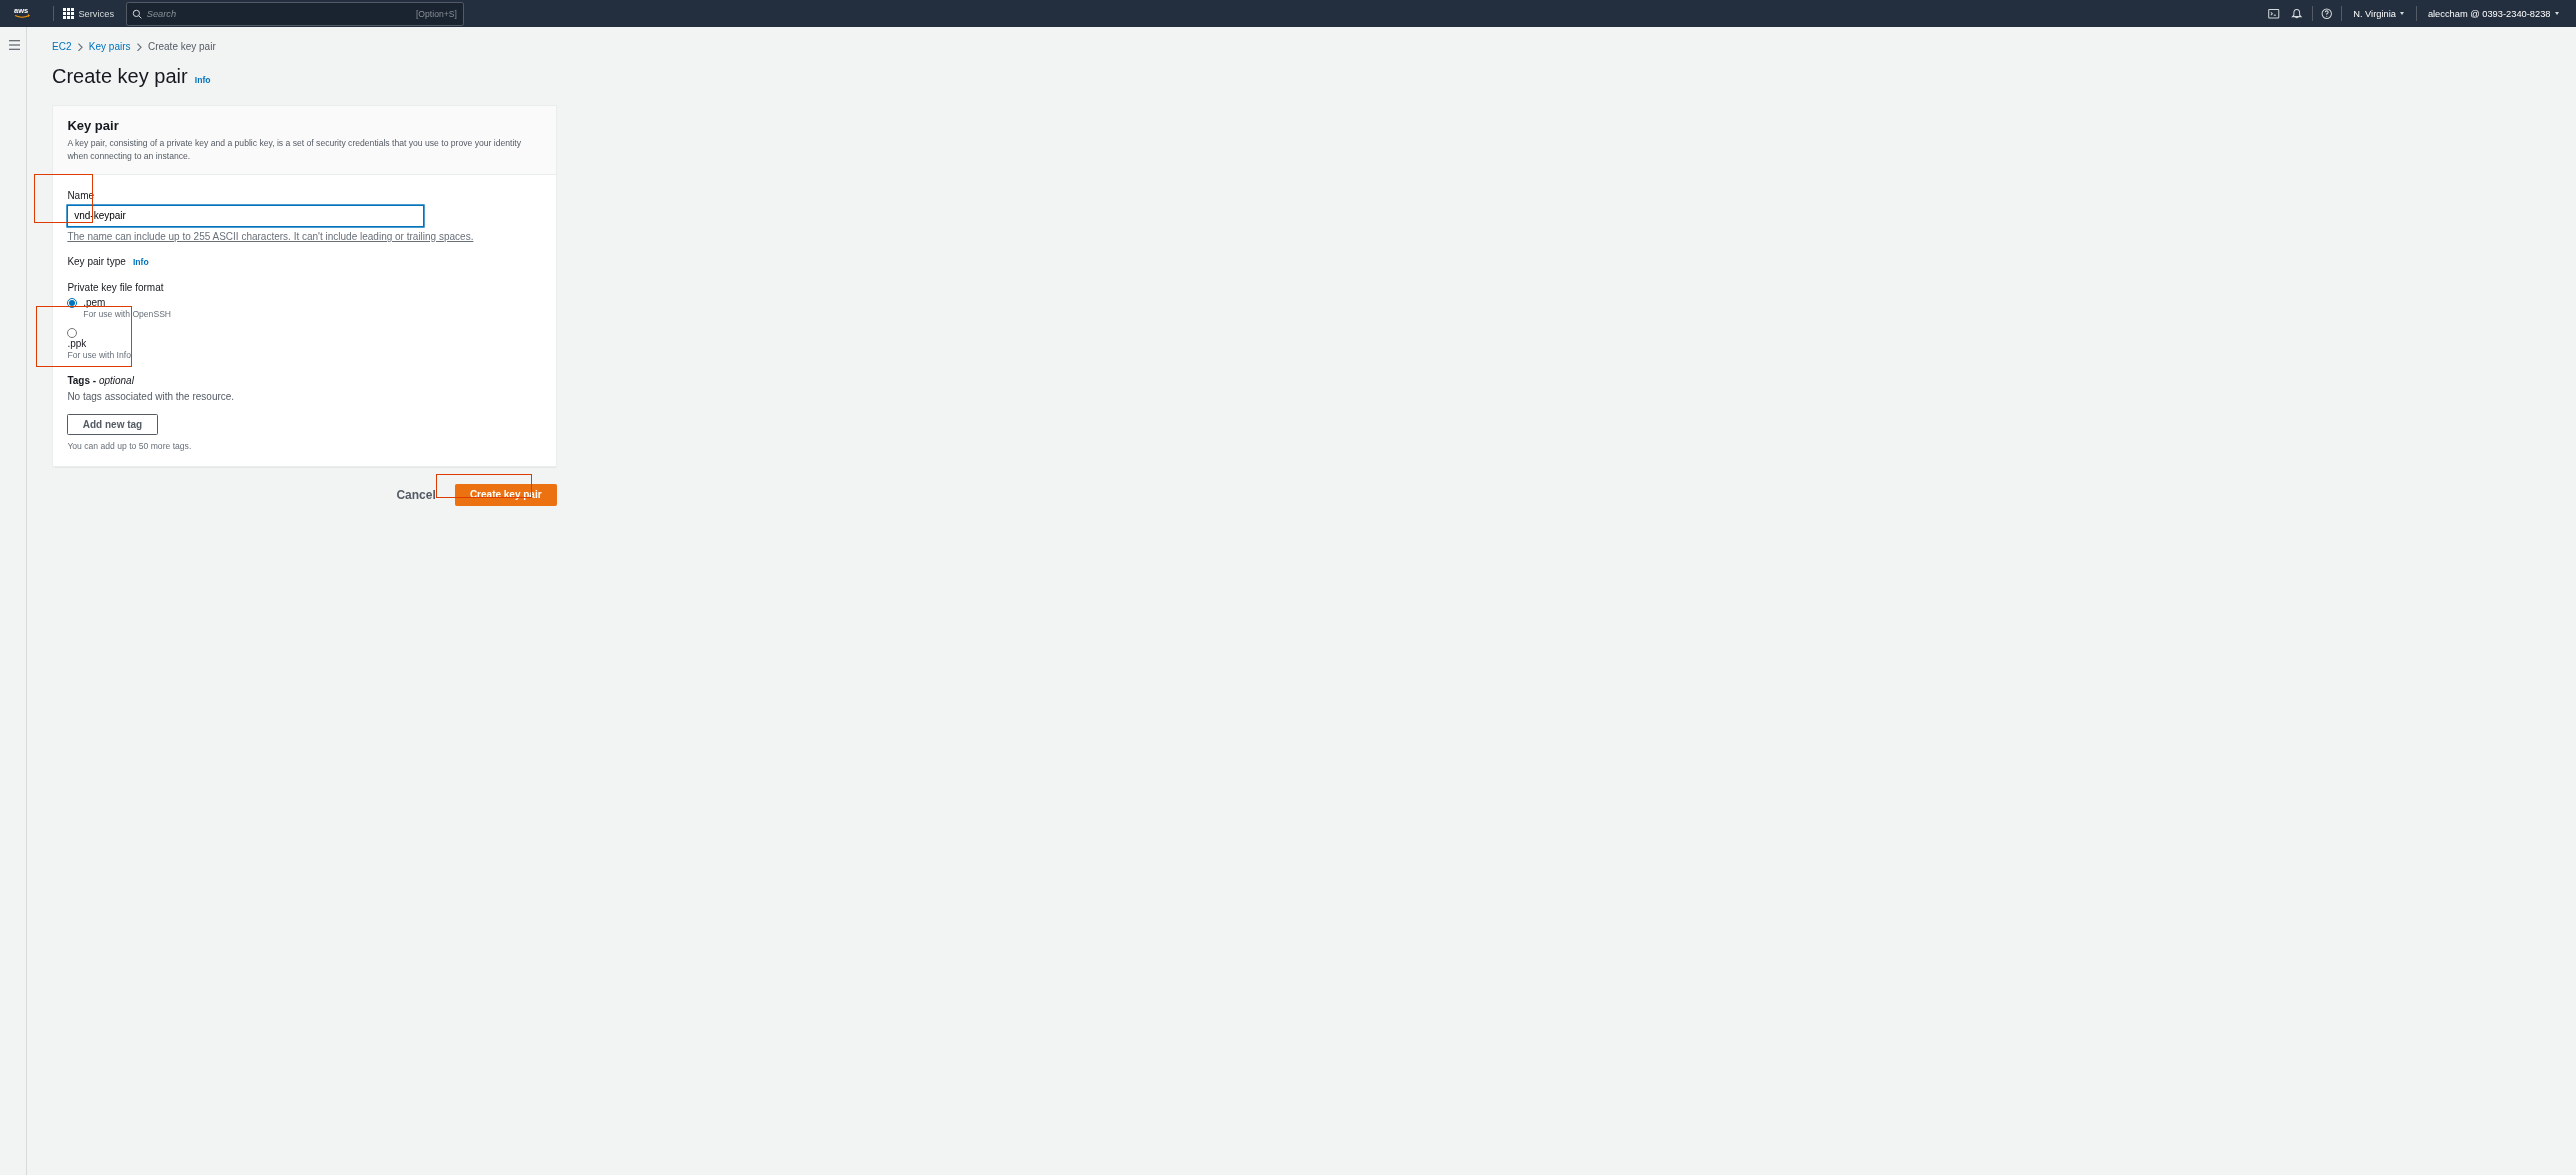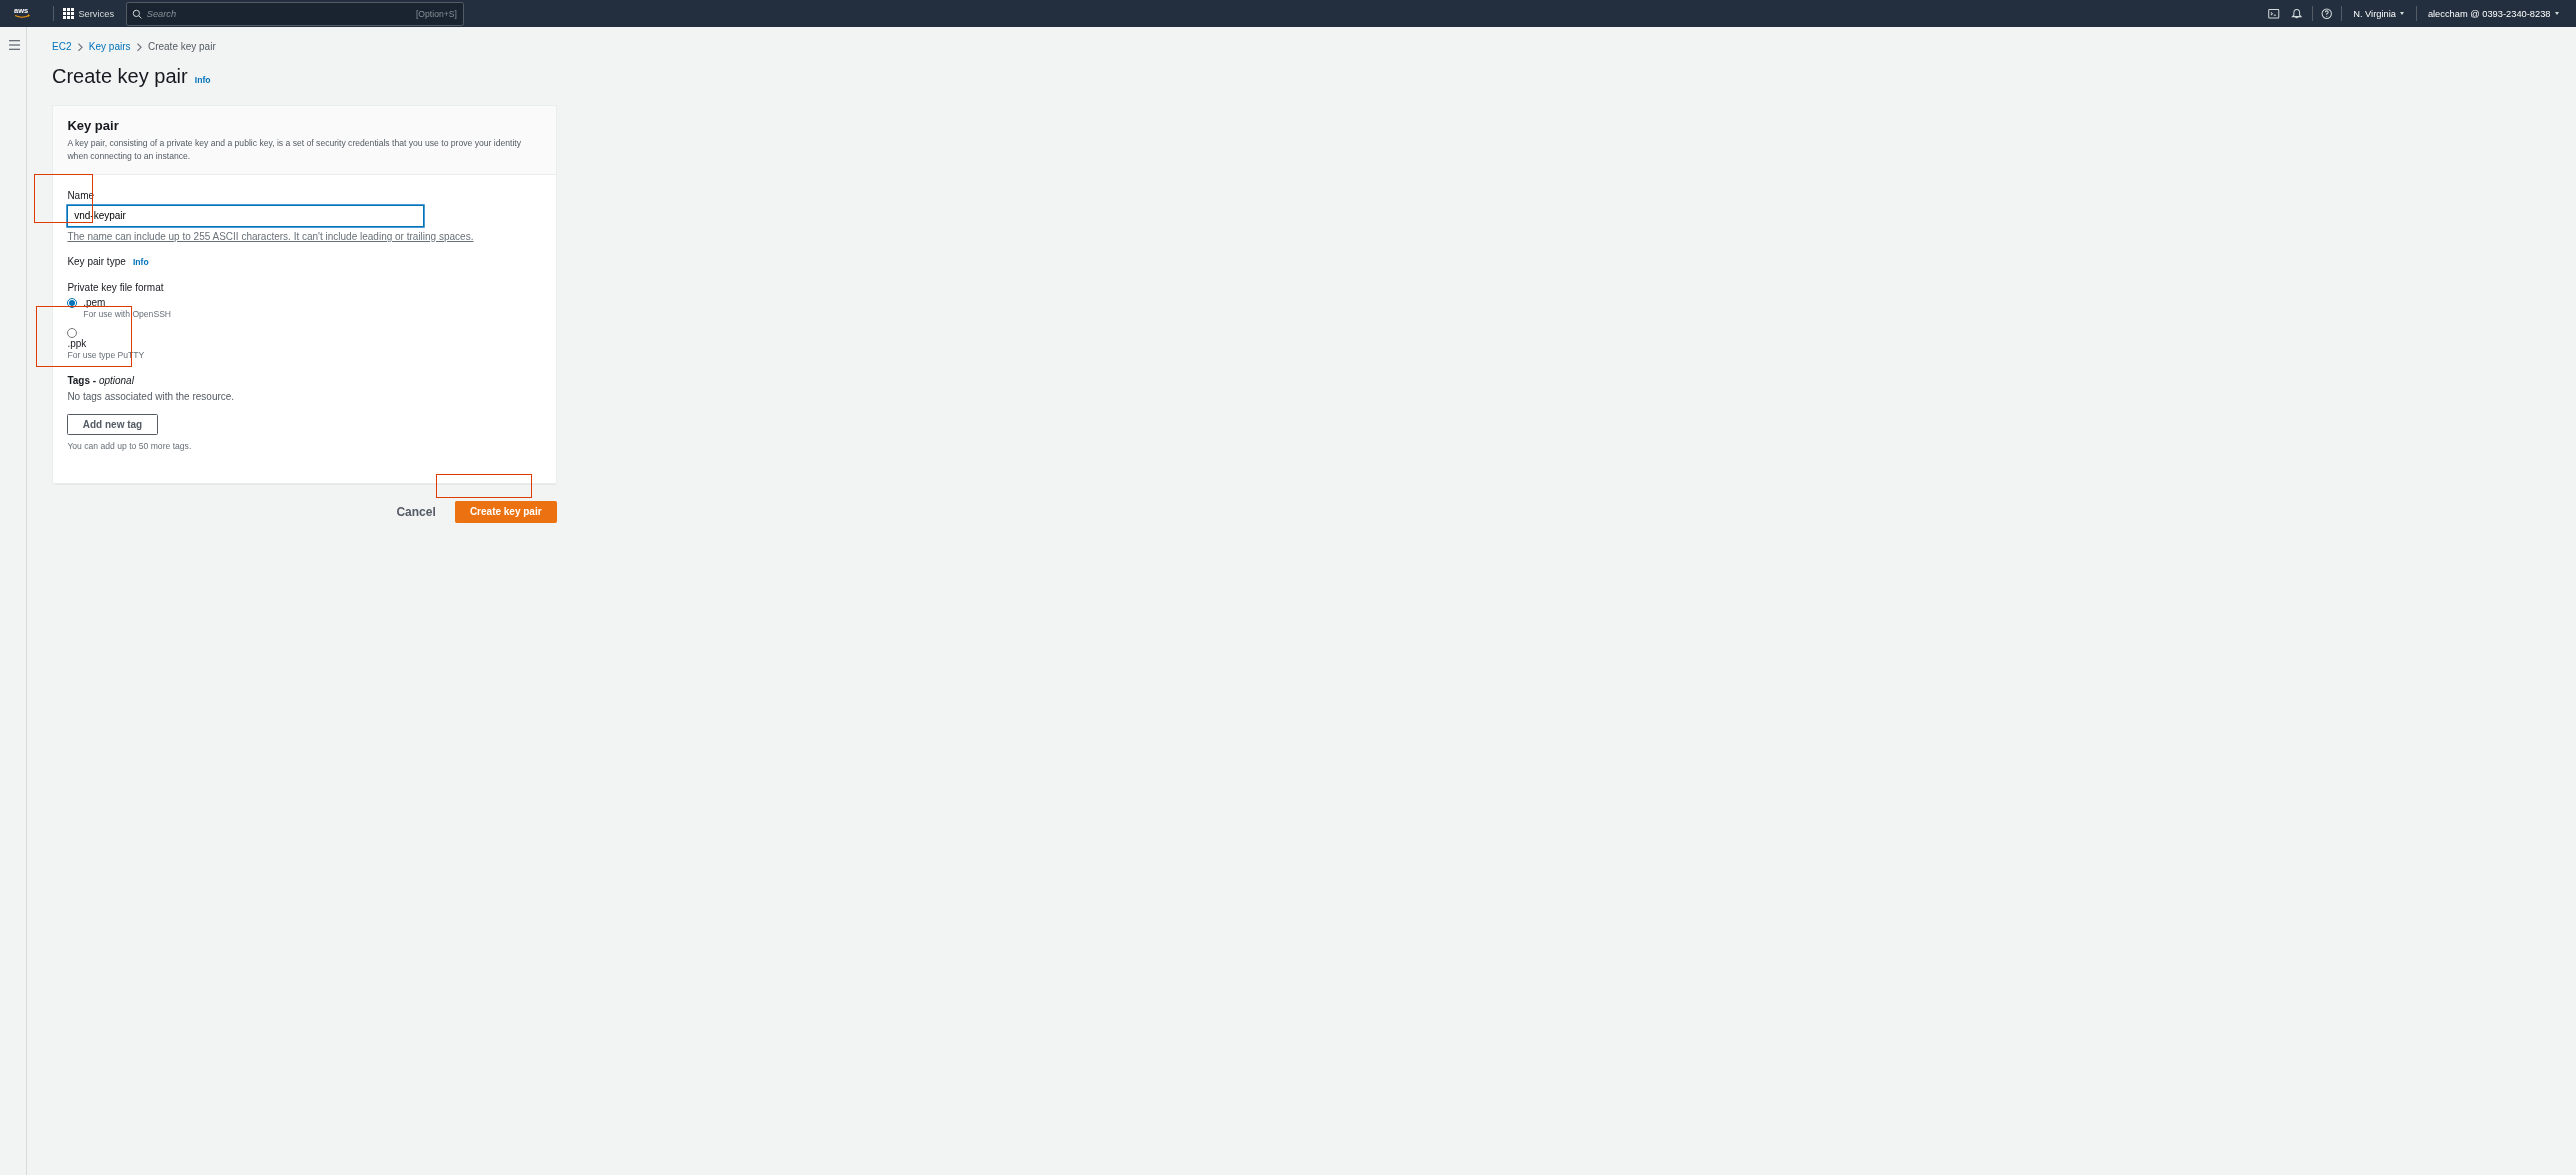--- a/index.html
+++ b/index.html
@@ -471,27 +471,27 @@
             <input type="radio" name="format" checked="" style="">
             <div>
               <div class="radio-label-main">.pem</div>
               <div class="radio-label-sub">For use with OpenSSH</div>
             </div>
           </label>
           <label class="radio-row" style="margin-top:7.2px;flex-direction:column;">
             <input type="radio" name="format" style="">
             <div>
               <div class="radio-label-main">.ppk</div>
-              <div class="radio-label-sub">For use type PuTTY</div>
+              <div class="radio-label-sub">For use with Info</div>
             </div>
           </label>
         </div>
       </div>
 
-      <div class="field-group" style="margin-bottom:17px;">
+      <div class="field-group" style="margin-bottom:0;">
         <div>
           <span class="tags-title">Tags - </span><span class="tags-title tags-optional">optional</span>
         </div>
         <div class="tags-empty">No tags associated with the resource.</div>
         <button class="btn">Add new tag</button>
         <div class="tags-limit">You can add up to 50 more tags.</div>
       </div>
     </div>
   </div>
 

